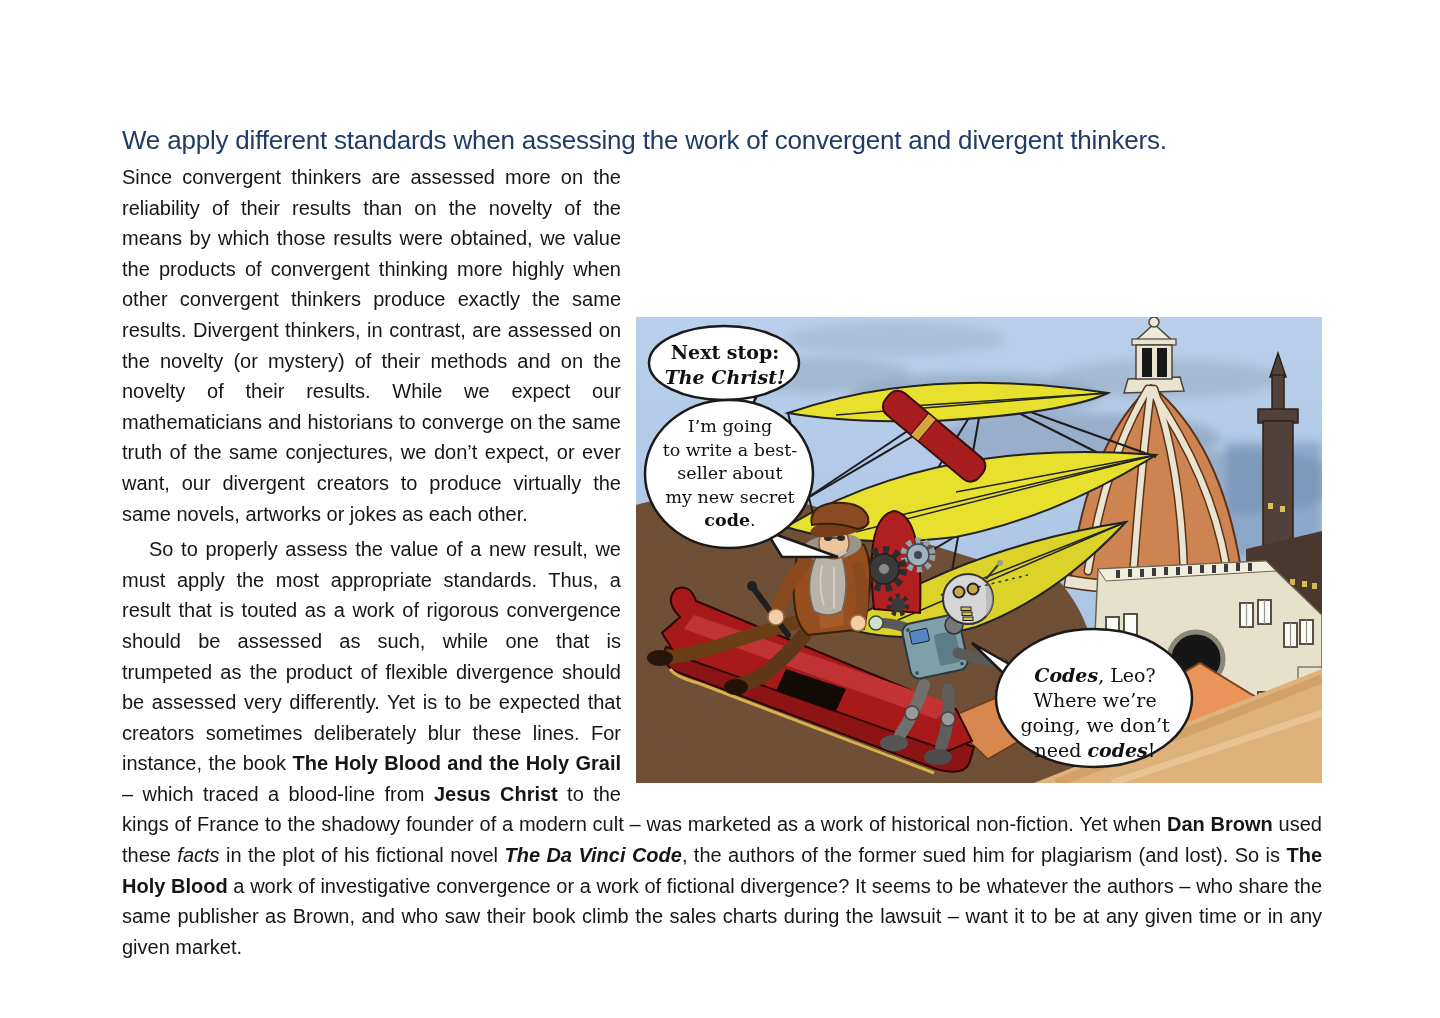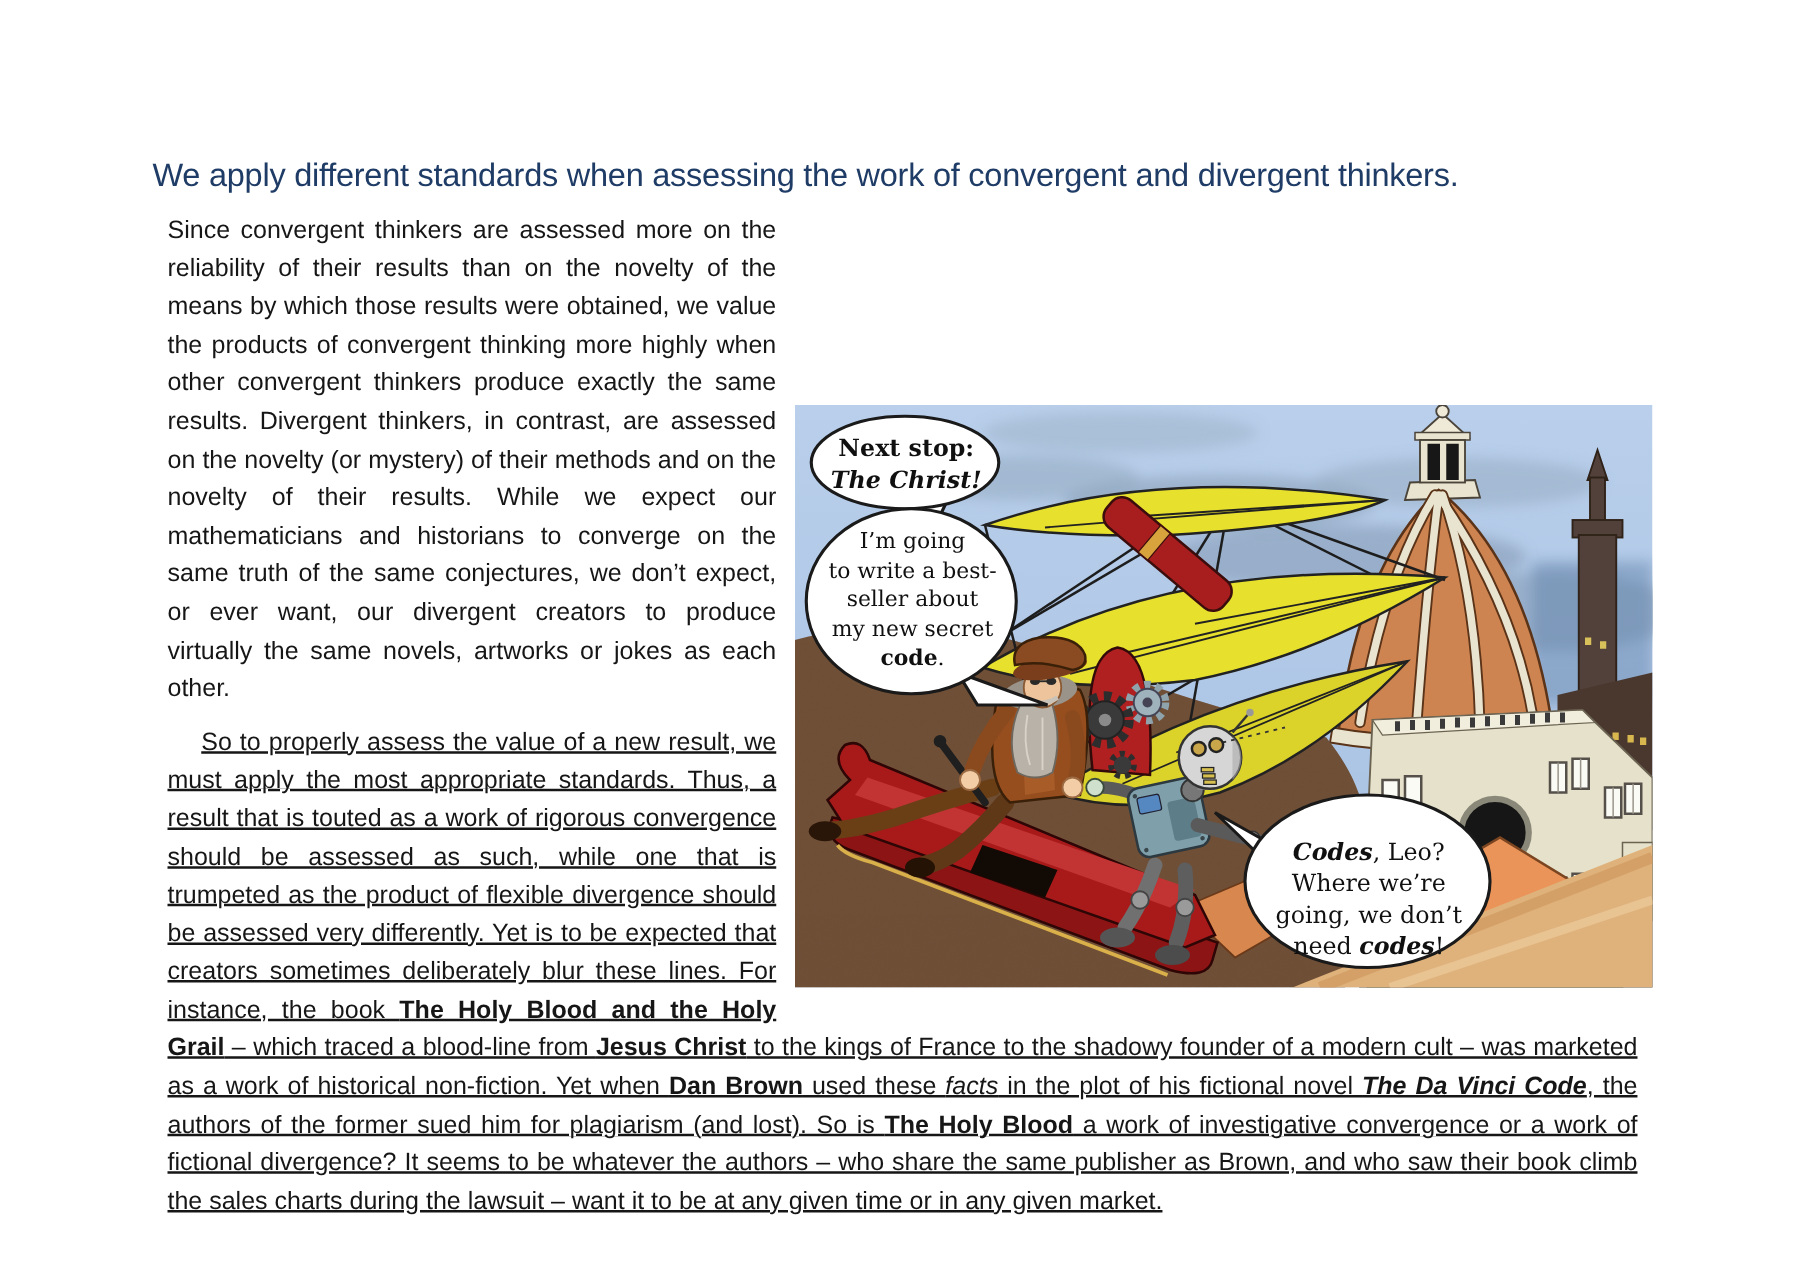--- a/index.html
+++ b/index.html
@@ -1,22 +1,22 @@
 <!DOCTYPE html>
 <html><head>
 <meta charset="utf-8">
 <style>
   html,body{margin:0;padding:0;background:#ffffff;}
   .page{position:relative;width:1440px;height:1018px;background:#fff;overflow:hidden;
         font-family:"Liberation Sans",sans-serif;color:#161616;}
   .content{position:absolute;left:122px;top:124px;width:1200px;}
   h1.title{margin:0 0 5px 0;font-size:26px;line-height:33px;font-weight:normal;color:#1f3c66;letter-spacing:-0.2px;}
   .flow{font-size:20px;line-height:30.6px;text-align:justify;}
-  .flow p{margin:12px;padding:0;}
-  .p2{text-indent:27px;margin-top:5px !important;text-decoration:underline;}
+  .flow p{margin:0;padding:0;}
+  .p2{text-indent:27px;margin-top:5px !important;}
   .b{font-weight:bold;}
   .i{font-style:italic;}
   figure.cartoon{float:right;width:686px;height:466px;margin:155px 0 8px 15px;position:relative;padding:0;}
   figure.cartoon svg{position:absolute;left:0;top:0;}
   .bubble{position:absolute;text-align:center;font-family:"DejaVu Serif",serif;color:#101010;}
   .bubble .bl{white-space:nowrap;}
   .bub1{left:13px;top:23px;width:152px;font-size:19px;line-height:25px;}
   .bub2{left:11px;top:98px;width:166px;font-size:17.5px;line-height:23.5px;}
   .bub3{left:361px;top:346px;width:196px;font-size:19px;line-height:25px;}
 </style>

